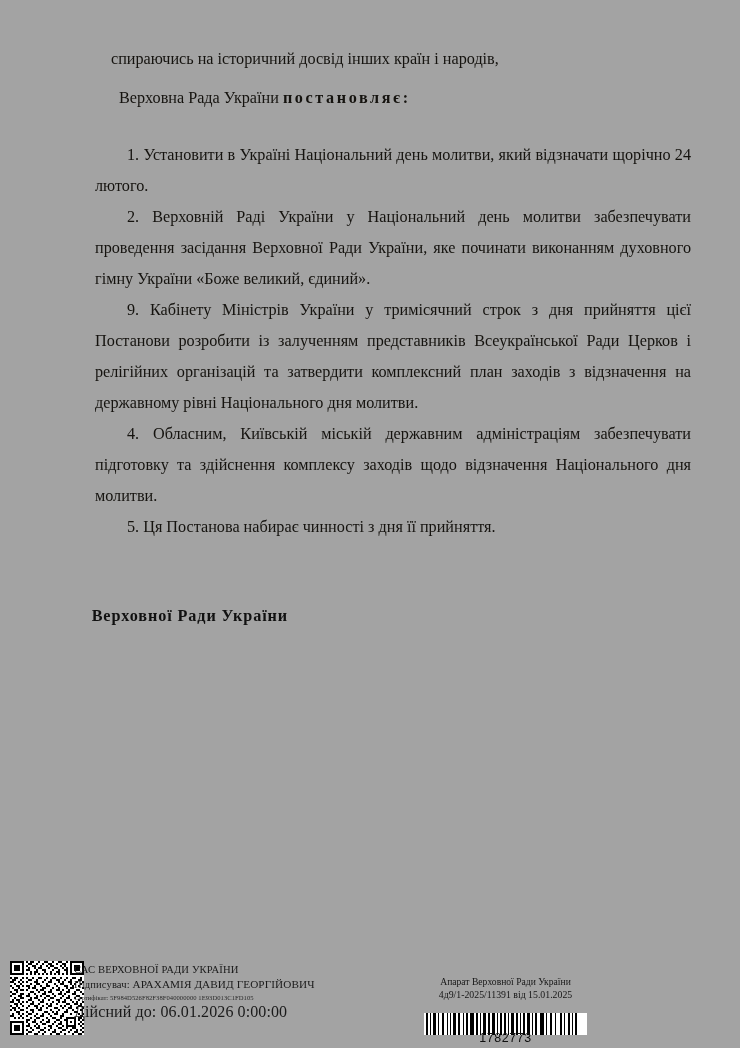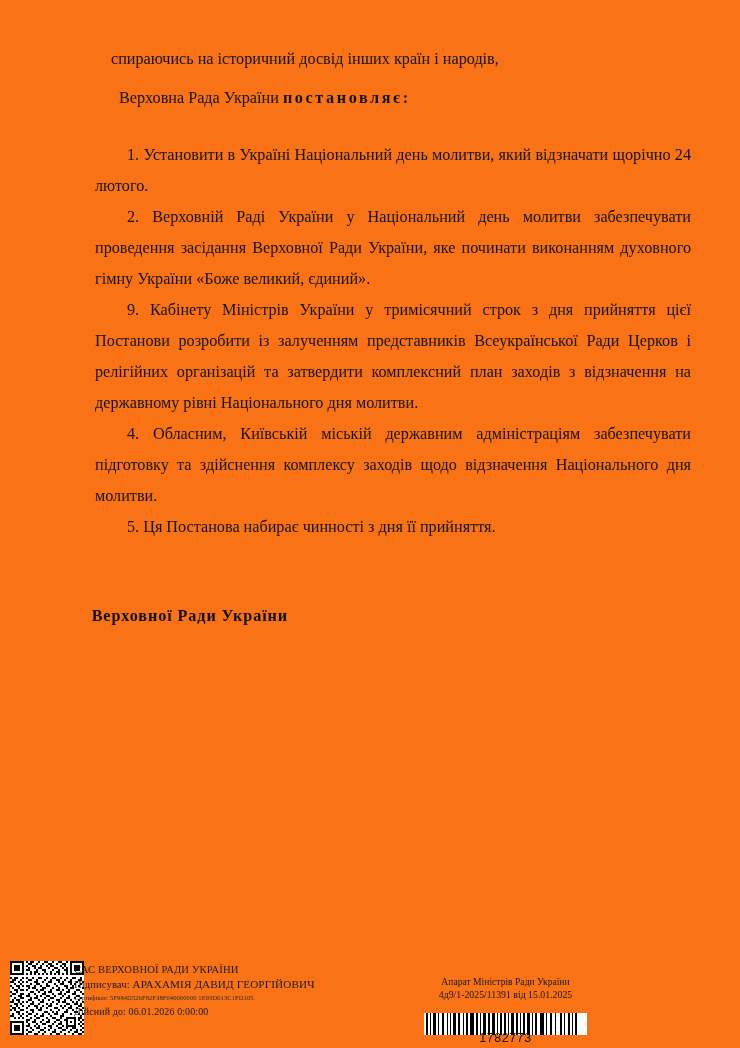--- a/index.html
+++ b/index.html
@@ -4,21 +4,21 @@
 <style>
   html, body {
     margin: 0;
     padding: 0;
     background: #ffffff;
   }
   .page {
     position: relative;
     width: 740px;
     height: 1048px;
-    background: #f97316;
+    background: #a3a3a3;
     overflow: hidden;
     font-family: "Liberation Serif", "DejaVu Serif", serif;
     color: #000000;
   }
 
   
   .body-block {
     position: absolute;
     left: 95px;
     top: 44px;
@@ -116,21 +116,21 @@
   }
   .sig-info .l2 .nm { font-size: 11.2px; }
   .sig-info .l3 {
     font-size: 6.6px;
     letter-spacing: 0.05px;
     line-height: 12px;
     white-space: nowrap;
     color: #2a2a2a;
   }
   .sig-info .l4 {
-    font-size: 10px;
+    font-size: 16px;
     letter-spacing: 0.1px;
     line-height: 15px;
     white-space: nowrap;
     font-family: Liberation Serif, serif;
   }
 
   .apparatus {
     position: absolute;
     left: 398px;
     top: 20px;
@@ -565,21 +565,21 @@
     </div>
 
     <div class="sig-info">
       <div class="l1">САС ВЕРХОВНОЇ РАДИ УКРАЇНИ</div>
       <div class="l2"><span>Підписувач:</span> <span class="nm">АРАХАМІЯ ДАВИД ГЕОРГІЙОВИЧ</span></div>
       <div class="l3"><span>Сертифікат:</span> <span>5F984D526F82F38F040000000 1E93D013C1FD105</span></div>
       <div class="l4"><span>Дійсний до:</span> <span>06.01.2026 0:00:00</span></div>
     </div>
 
     <div class="apparatus">
-      <div class="a1">Апарат Міністрів Ради України</div>
+      <div class="a1">Апарат Верховної Ради України</div>
       <div class="a2">4д9/1-2025/11391 від 15.01.2025</div>
     </div>
 
   </div>
 
   <div class="barcode">
     <svg width="163" height="22" viewBox="0 0 163 22" shape-rendering="crispEdges" aria-hidden="true">
       <rect width="163" height="22" fill="#ffffff"></rect>
       <g fill="#000000">
         <rect x="2" y="0" width="2" height="22"></rect>

